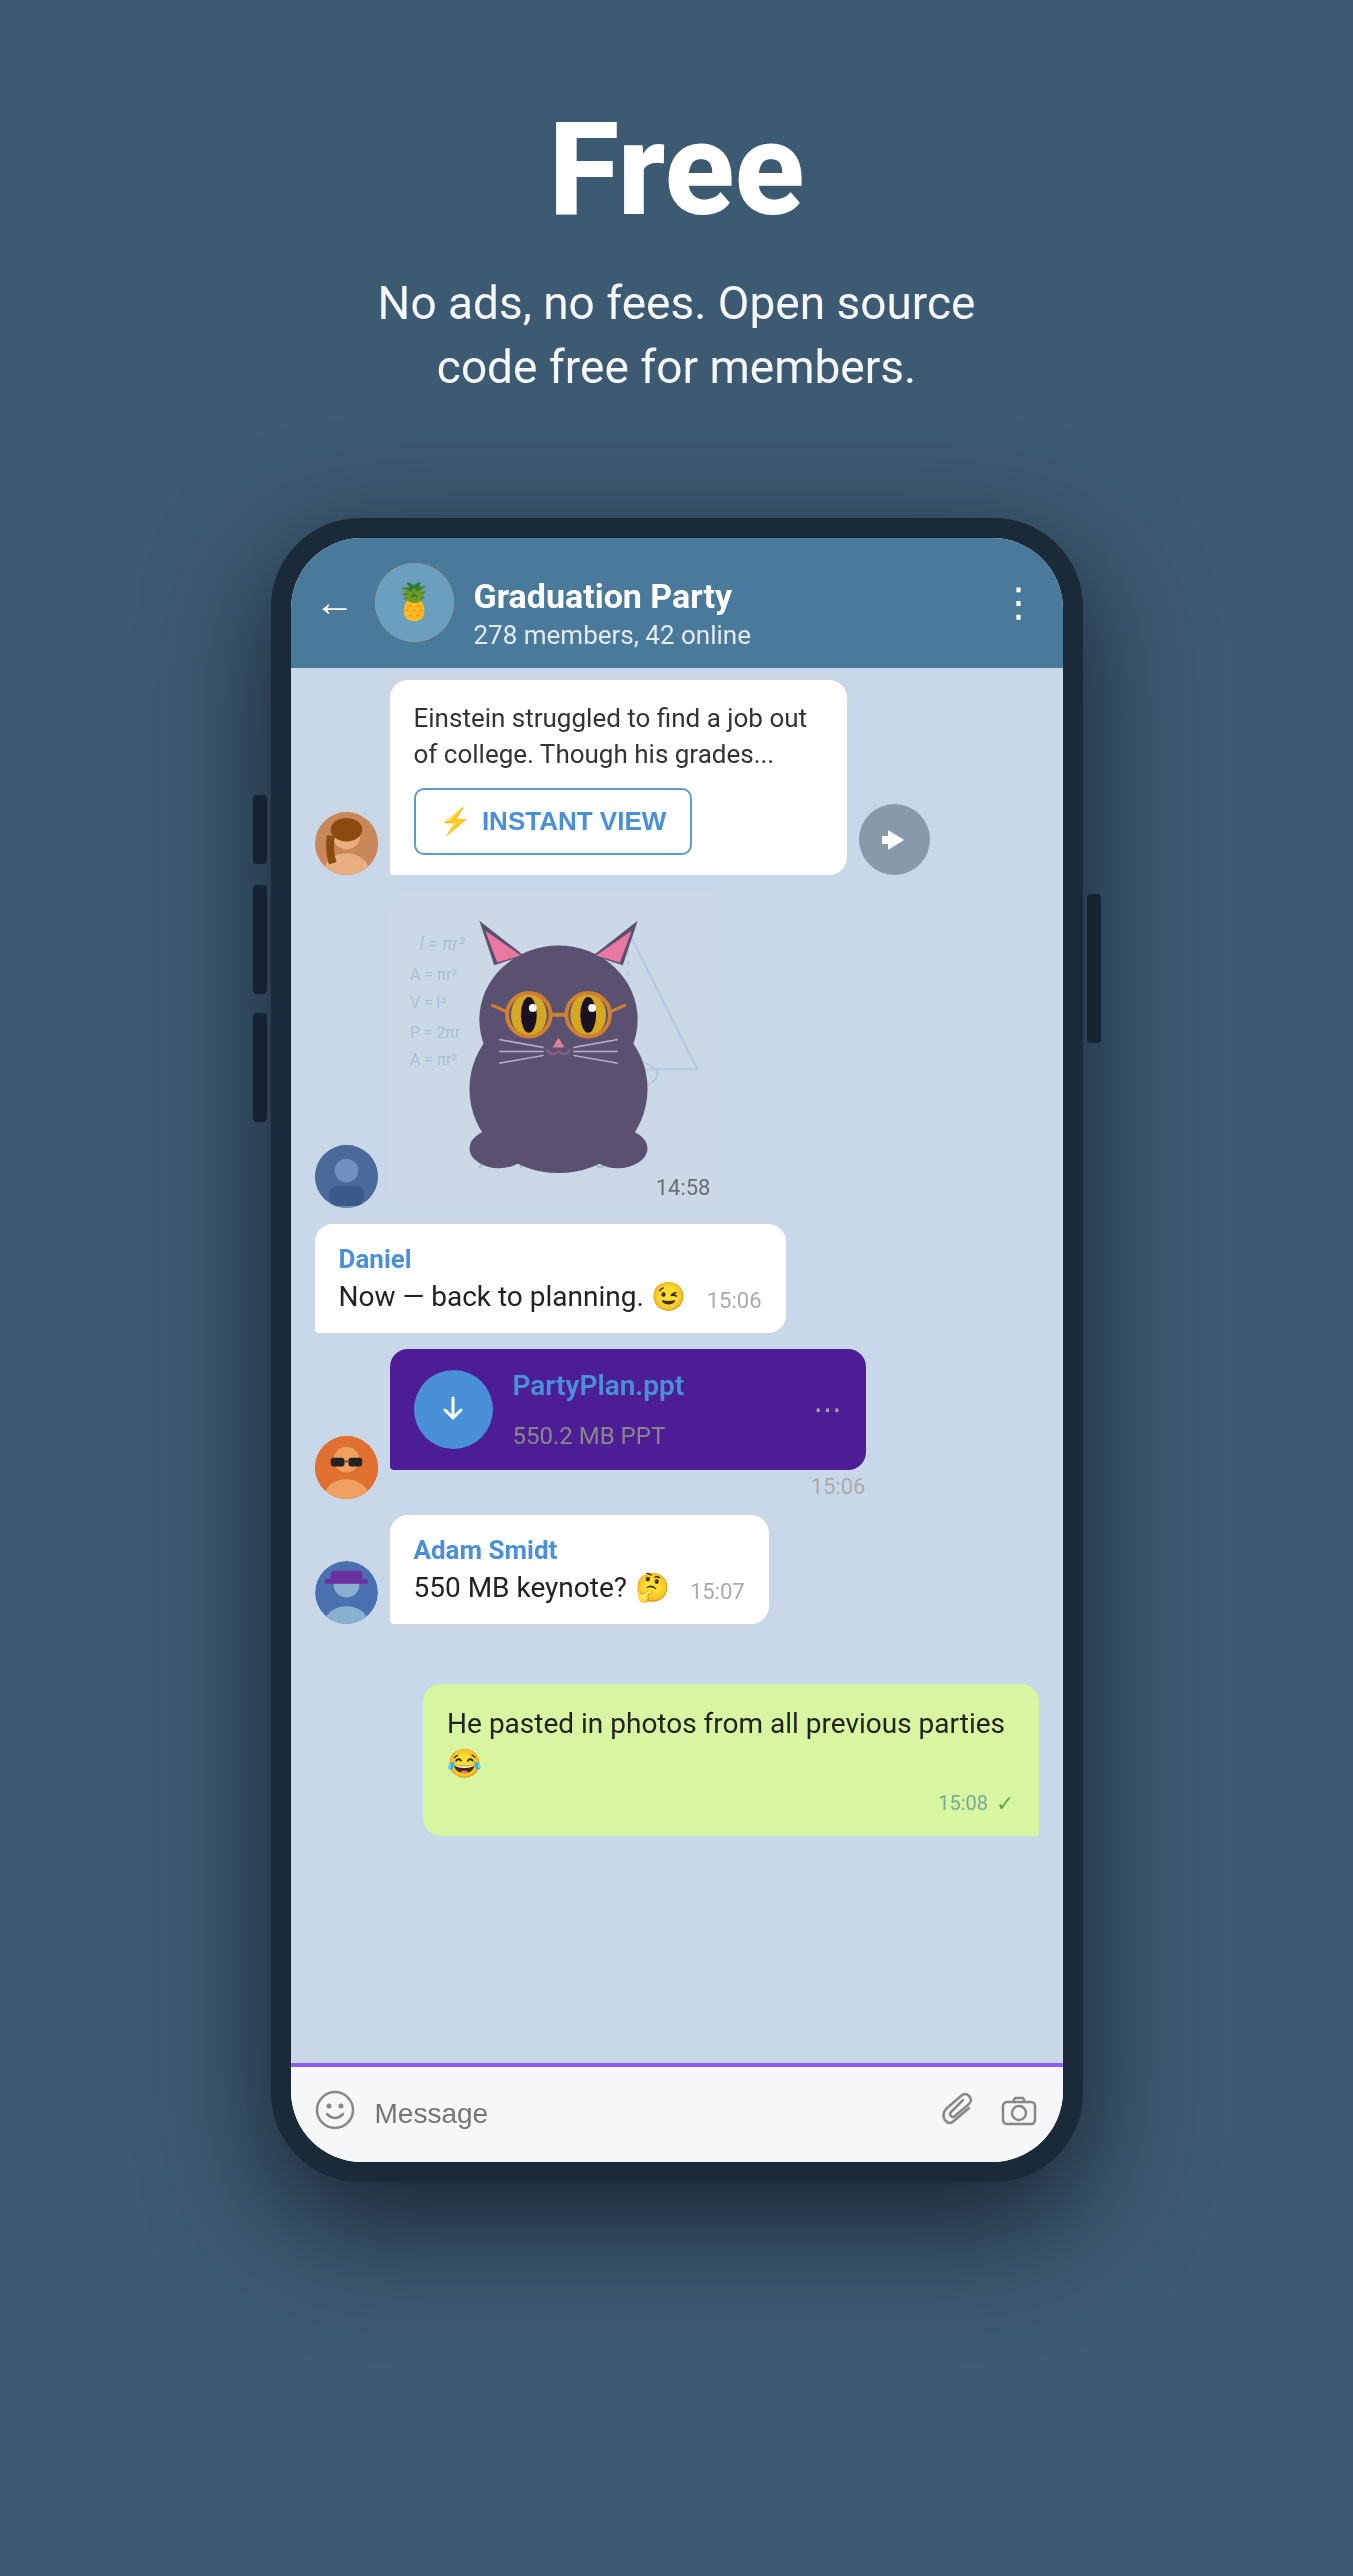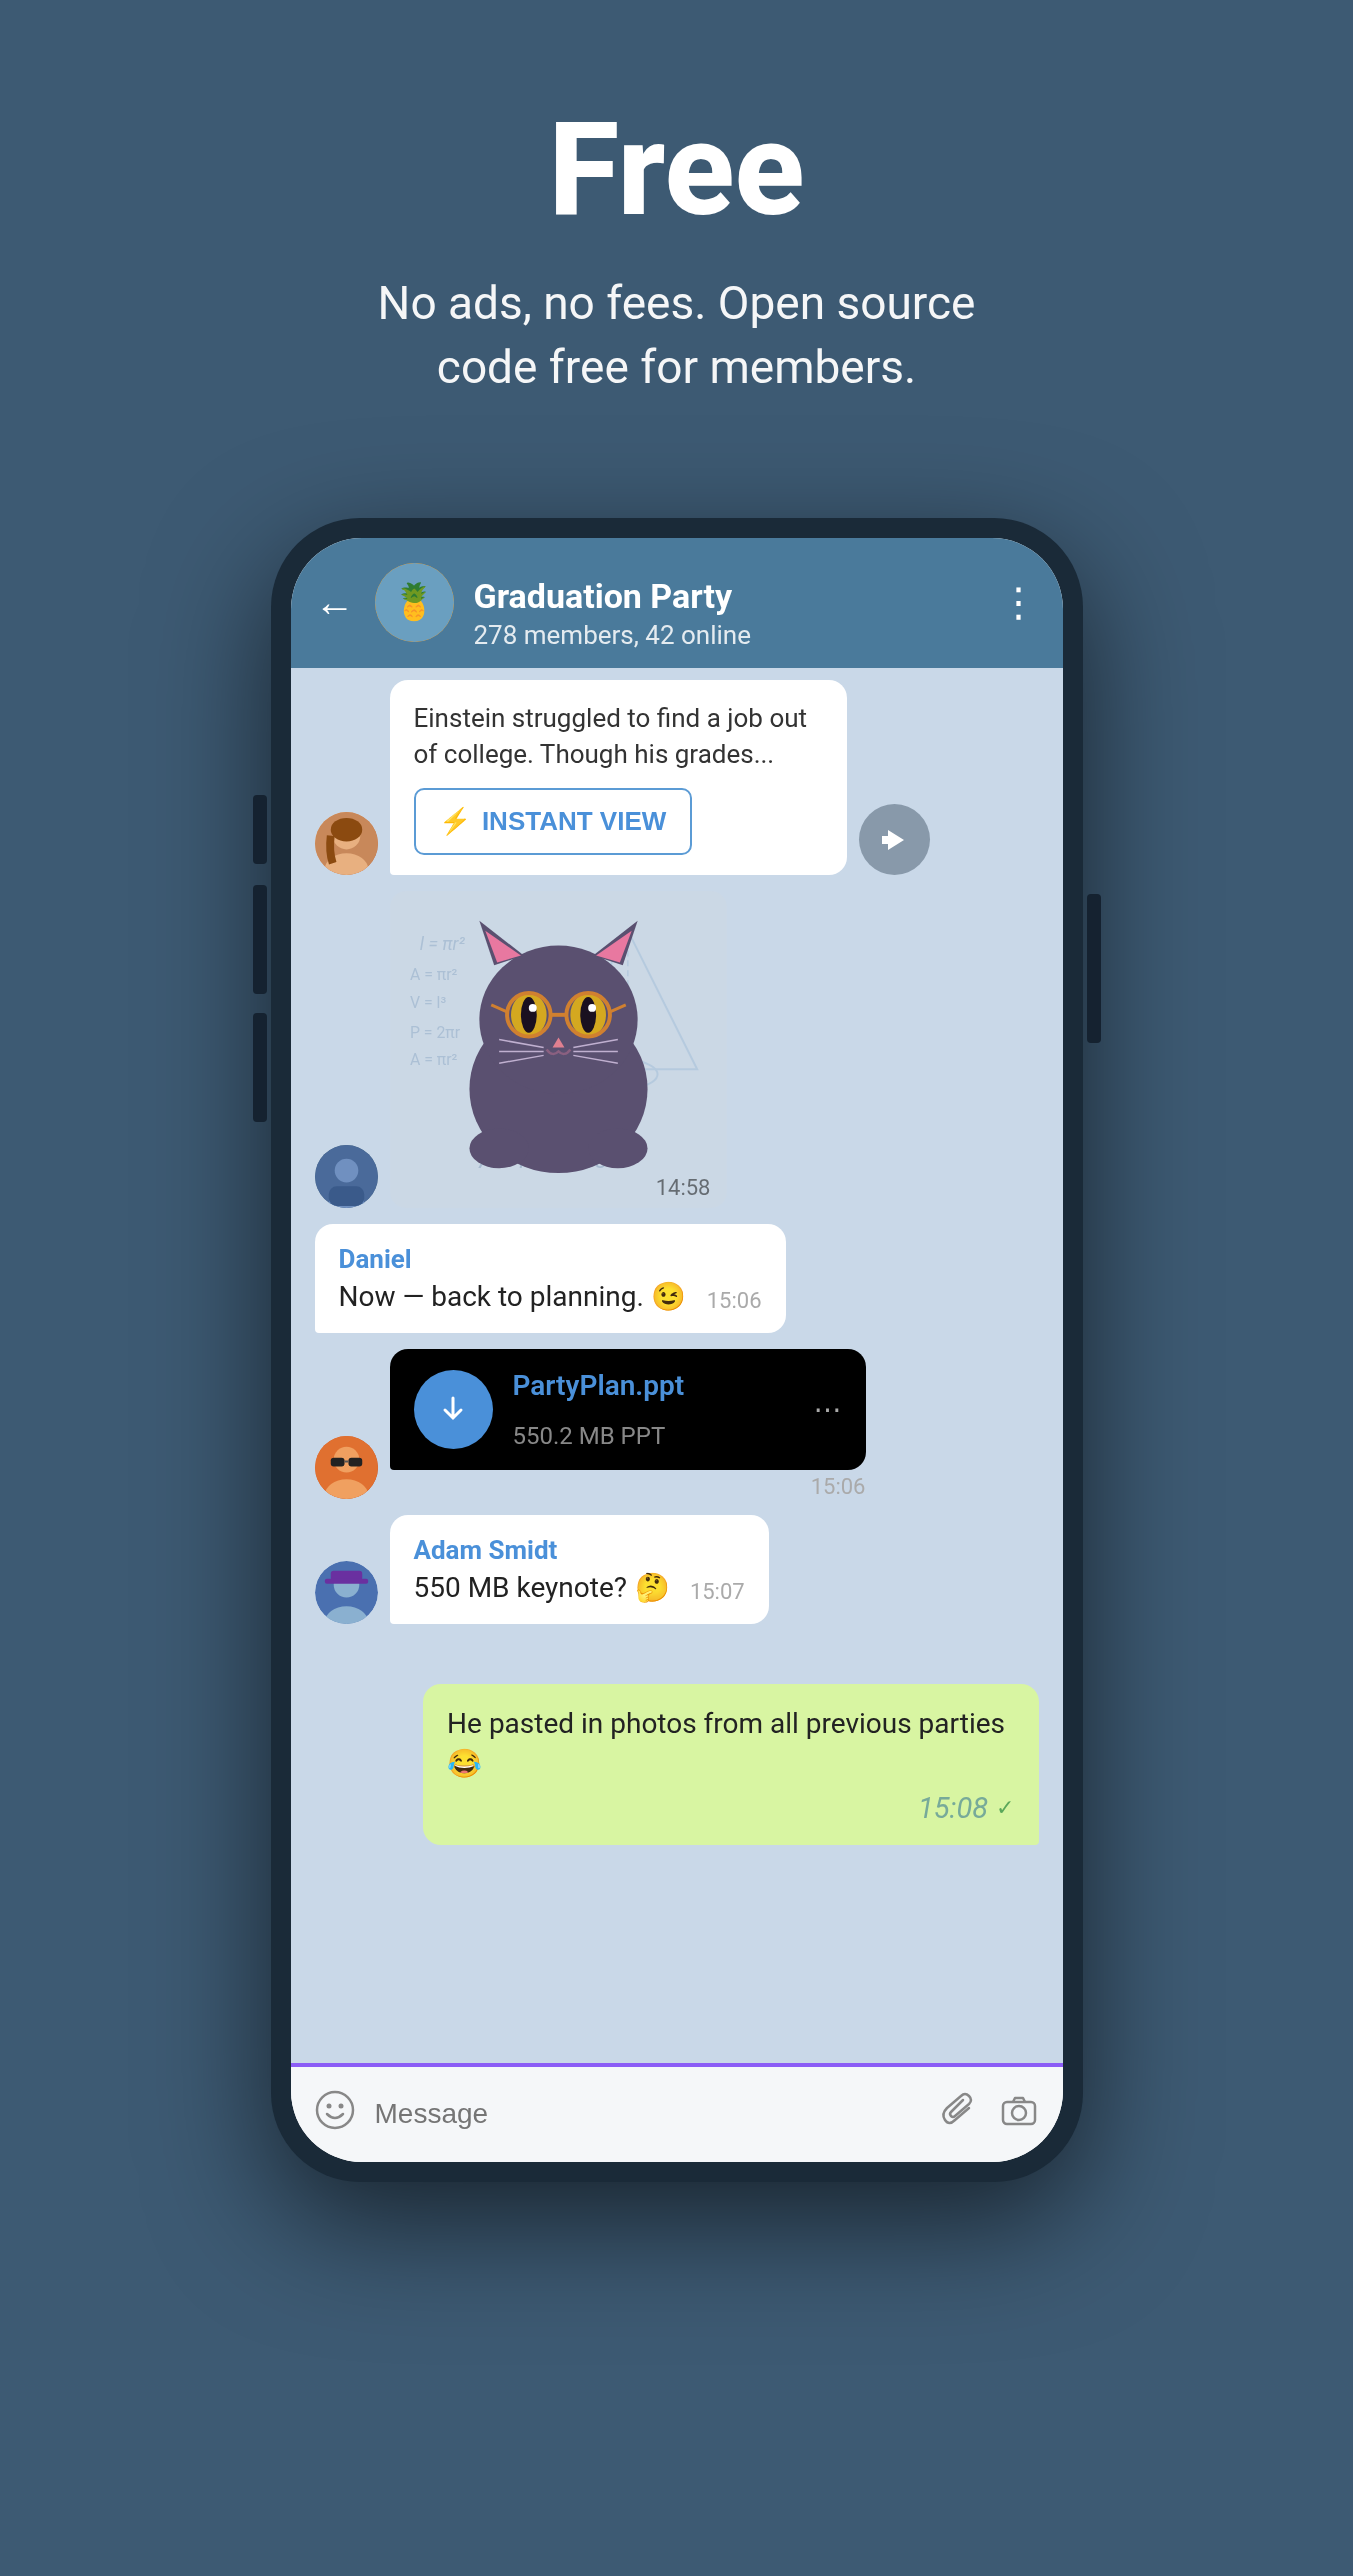--- a/index.html
+++ b/index.html
@@ -283,21 +283,21 @@
     }
 
     .msg-time {
       font-size: 22px;
       color: #aaa;
       margin-left: 12px;
     }
 
     
     .file-bubble {
-      background: #000000;
+      background: #4c1d95;
       border-radius: 18px 18px 18px 4px;
       padding: 20px 24px;
       display: flex;
       align-items: center;
       gap: 20px;
       min-width: 476px;
     }
 
     .file-icon-circle {
       width: 79px;
@@ -356,23 +356,22 @@
 
     .own-footer {
       display: flex;
       justify-content: flex-end;
       align-items: center;
       gap: 8px;
       margin-top: 8px;
     }
 
     .own-time {
-      font-size: 29px;
+      font-size: 20px;
       color: #7a9;
-      font-style: italic;
     }
 
     .checkmark {
       font-size: 22px;
       color: #5ba85a;
     }
 
     
     .input-bar {
       background: #f5f7f9;

